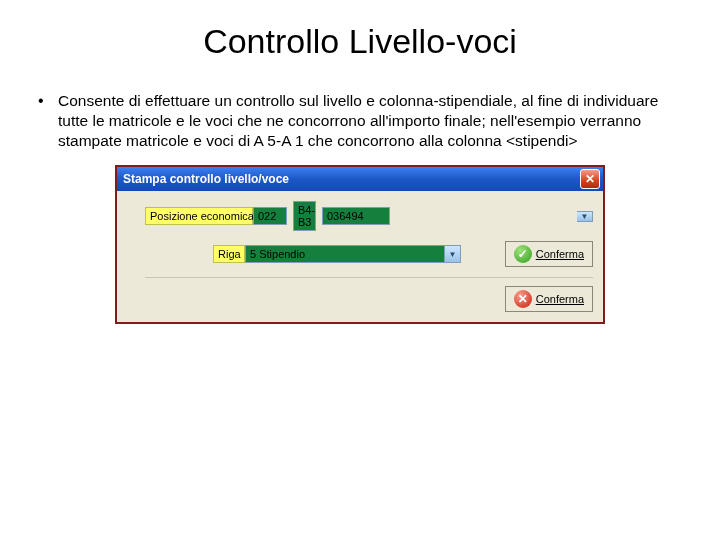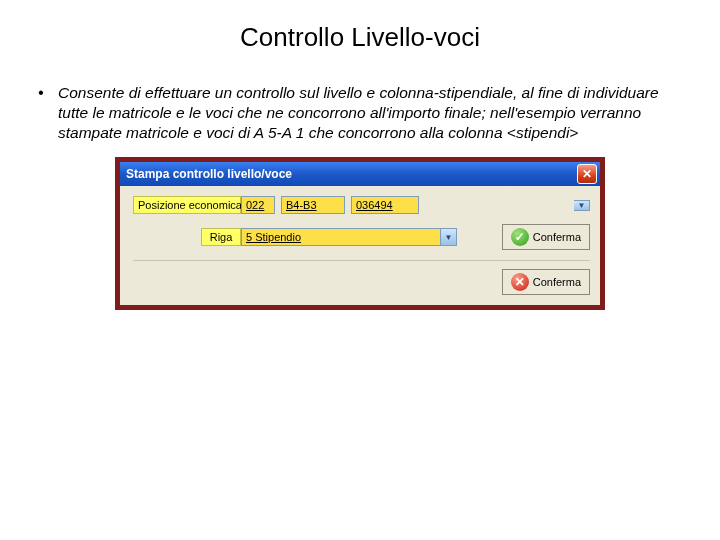--- a/index.html
+++ b/index.html
@@ -10,48 +10,47 @@
     background: #fff;
     font-family: Arial, Helvetica, sans-serif;
     color: #000;
     position: relative;
   }
   .slide {
     padding: 12px 32px 0 32px;
   }
   h1 {
     text-align: center;
-    font-size: 26px;
+    font-size: 34px;
     font-weight: 400;
     margin: 10px 0 30px 0;
   }
   ul.bullets {
     list-style: none;
     padding: 0;
     margin: 12px 0 14px 0;
-    font-style: italic;
   }
   ul.bullets li {
     position: relative;
     padding-left: 26px;
     font-size: 15.5px;
     line-height: 1.3;
     margin-bottom: 6px;
   }
   ul.bullets li::before {
     content: "•";
     position: absolute;
     left: 6px;
     top: 0;
     font-size: 16px;
   }
   .dialog {
     width: 490px;
     margin: 0 auto;
-    border: 5px solid #7f1d1d;
+    border: 2px solid #7f1d1d;
     background: #ece9d8;
     font-family: Tahoma, sans-serif;
     font-size: 11px;
   }
   .titlebar {
     height: 24px;
     background: linear-gradient(to bottom,#3a80f3,#1d58c7 50%,#1149b8);
     display: flex;
     align-items: center;
     padding: 0 3px 0 6px;
@@ -62,47 +61,46 @@
   .close-btn {
     width: 20px; height: 20px;
     background: linear-gradient(to bottom,#f59b8a,#d9401b 60%,#b22a0c);
     border: 1px solid #fff;
     border-radius: 3px;
     display: flex; align-items: center; justify-content: center;
     color: #fff; font-weight: bold; font-size: 12px;
     cursor: pointer;
   }
   .form-body {
-    padding: 10px 10px 10px 13px;
+    padding: 10px 10px 10px 28px;
     position: relative;
   }
   .row {
     display: flex;
     align-items: center;
     margin-bottom: 10px;
   }
   .field-label {
     background: #ffff66;
     border: 1px solid #c0c050;
     padding: 2px 4px;
     font-size: 11px;
     white-space: nowrap;
   }
   .label1 { width: 108px; }
-  .label2 { width: 40px; margin-left: 68px; text-align:center; }
+  .label2 { width: 32px; margin-left: 68px; text-align:center; }
   .textfield {
-    background: #fde047;
+    background: #15803d;
     border: 1px solid #7f9db9;
     padding: 2px 4px;
     font-size: 11px;
     color: #000;
-    text-decoration: underline;
   }
   .tf-code { width: 34px; }
-  .tf-lvl  { width: 64px; }
+  .tf-lvl  { width: 23px; }
   .tf-num  { width: 68px; }
   .tf-stip { width: 200px; }
   .dropdown {
     display: inline-flex;
     align-items: stretch;
   }
   .dropbtn {
     width: 16px;
     background: linear-gradient(to bottom,#cde6ff,#9ac1e8);
     border: 1px solid #7f9db9;
@@ -128,21 +126,21 @@
     color:#fff; font-weight:bold; font-size:12px;
   }
   .ico-ok  { background: radial-gradient(circle at 35% 30%, #9fe27a, #2f9e1e); }
   .ico-no  { background: radial-gradient(circle at 35% 30%, #ff9d8b, #c71a0a); }
   .btn-row-right {
     display:flex; justify-content:flex-end; margin-top:6px;
   }
   .hr {
     border: none; border-top: 1px solid #c9c5b6; margin: 6px 0 8px 0;
   }
-  .underline { }
+  .underline { text-decoration: underline; }
 </style>
 </head>
 <body>
 
 <div class="slide">
   <h1>Controllo Livello-voci</h1>
 
   <ul class="bullets">
     <li>Consente di effettuare un controllo sul livello e  colonna-stipendiale, al fine di individuare tutte le matricole e le voci che ne concorrono all'importo finale; nell'esempio verranno stampate  matricole e voci di A 5-A 1 che concorrono alla colonna &lt;stipendi&gt;</li>
   </ul>

